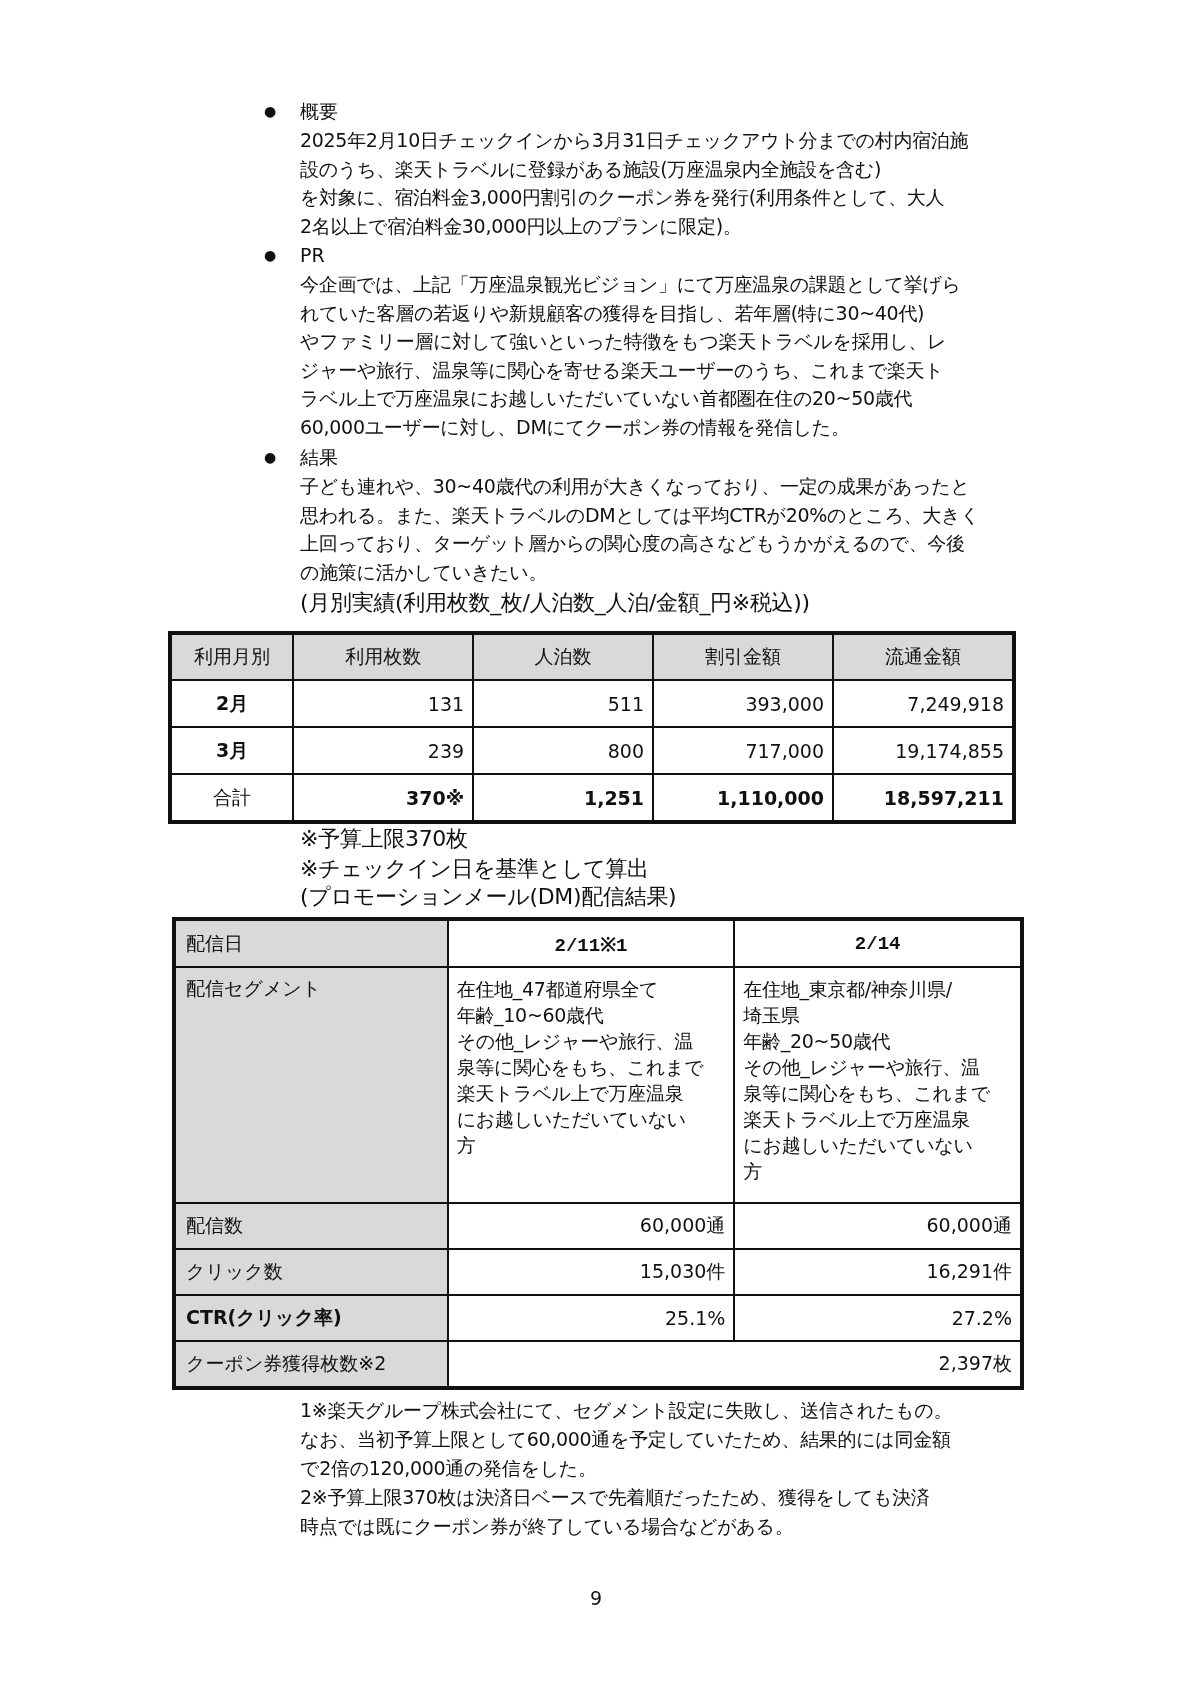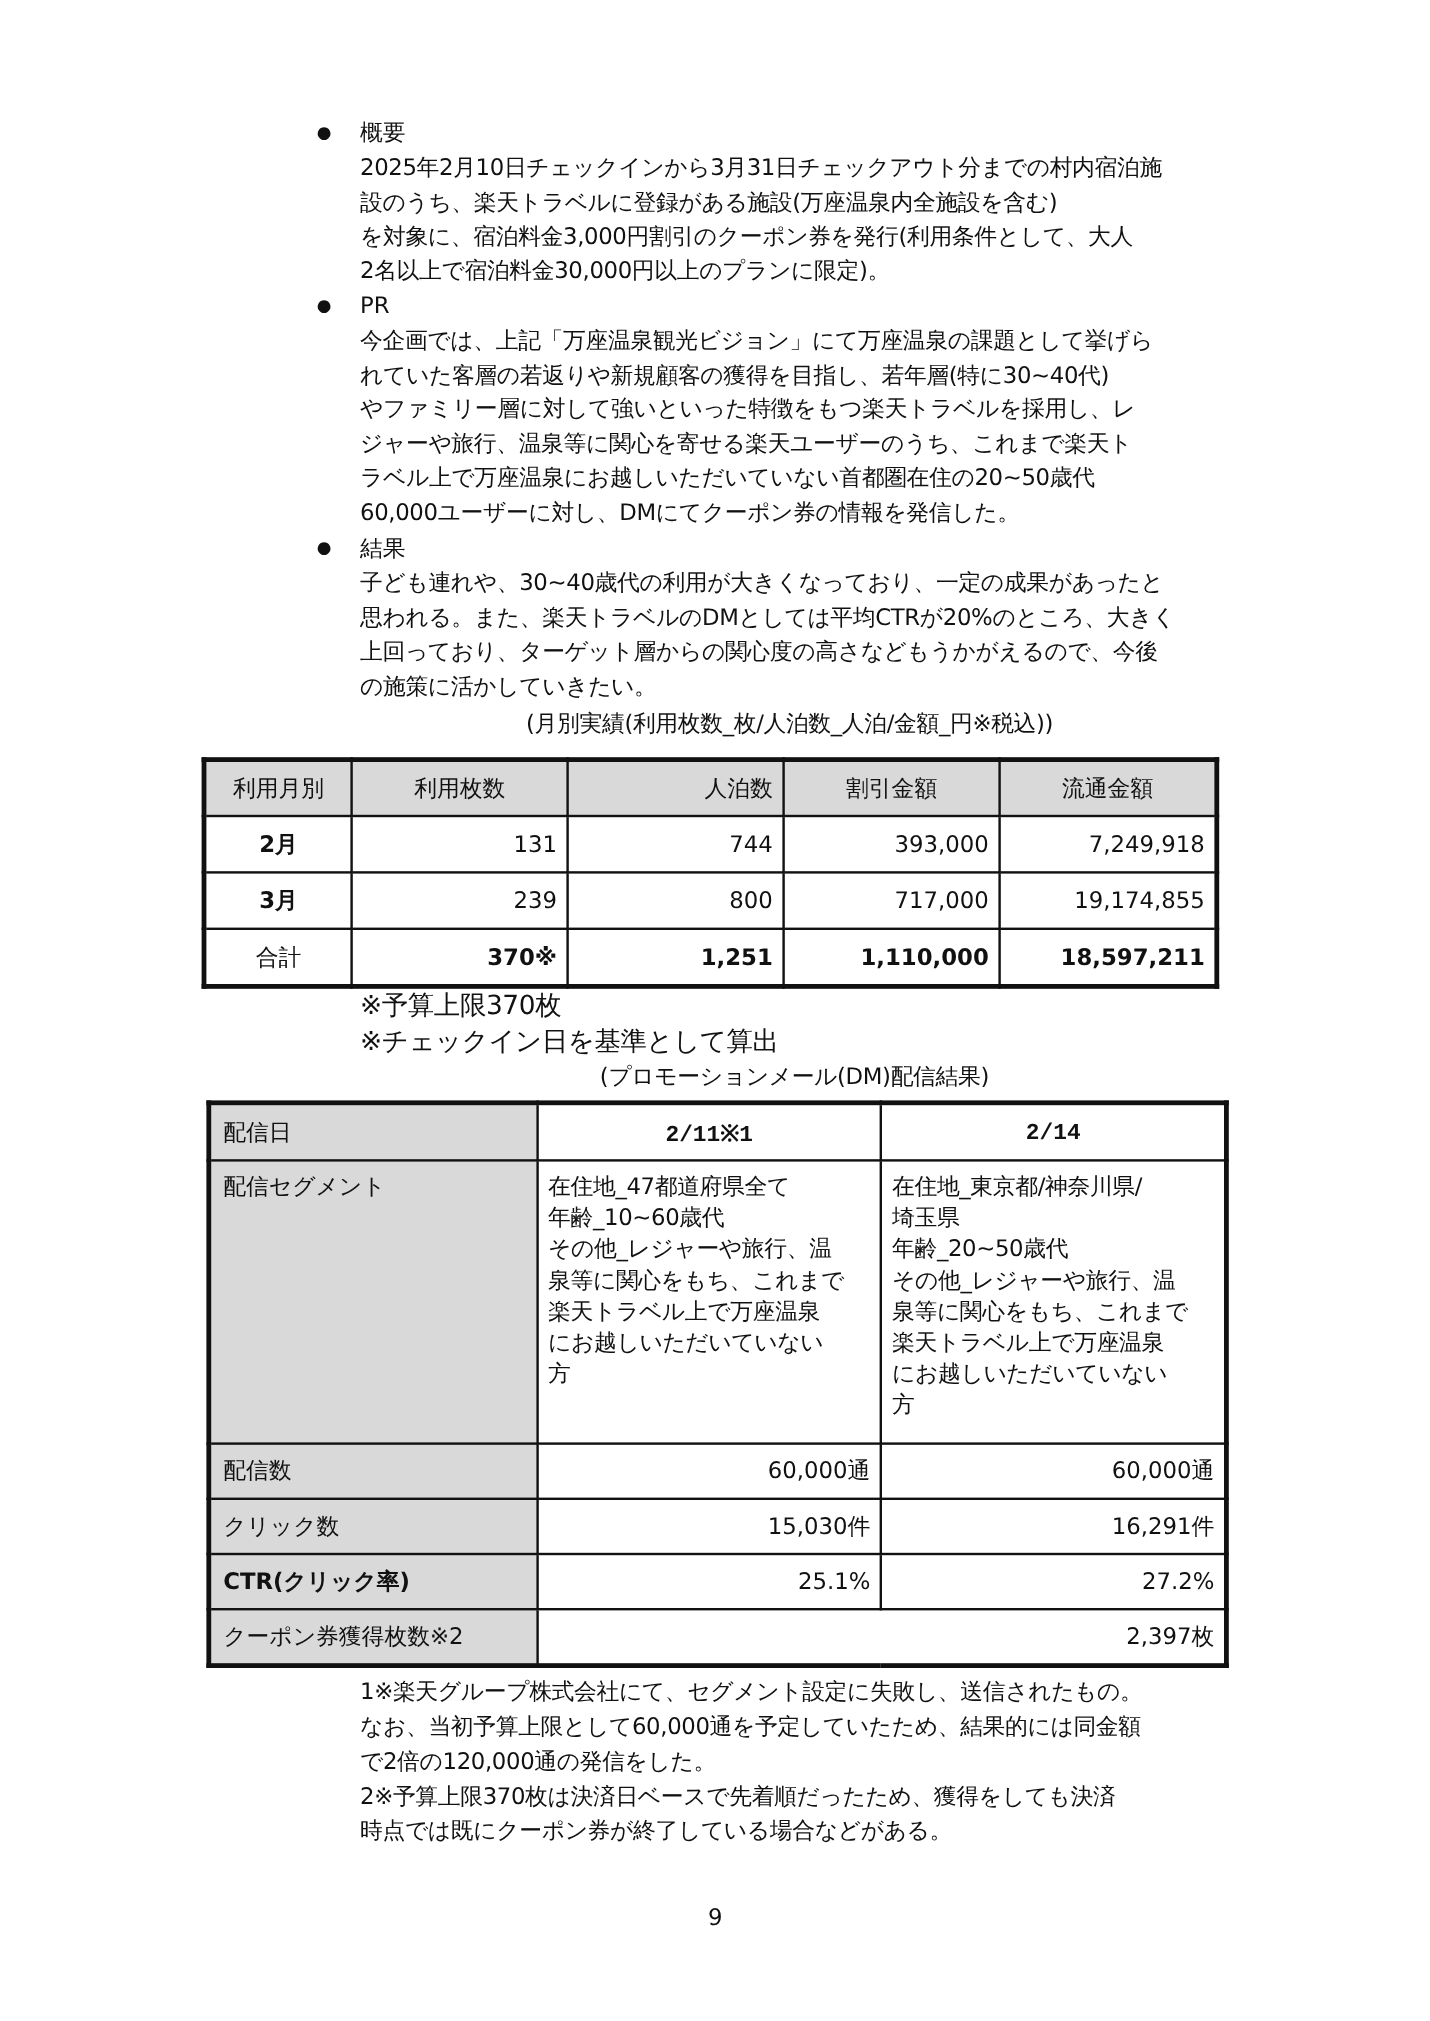--- a/index.html
+++ b/index.html
@@ -7,21 +7,21 @@
     width: 1192px; height: 1684px; position: relative; overflow: hidden;
     font-family: "DejaVu Sans", "Liberation Sans", sans-serif;
     color: #111111;
   }
   .page { position: absolute; left: 0; top: 0; width: 1192px; height: 1684px; }
   .section { position: absolute; left: 264px; width: 780px; }
   .bullet-row { position: relative; height: 30px; font-size: 19px; line-height: 30px; }
   .bullet { position: absolute; left: 0; top: 0; font-size: 14px; }
   .bullet-title { position: absolute; left: 36px; top: 0; }
   .para { margin-left: 36px; font-size: 19px; line-height: 28.5px; white-space: pre-line; letter-spacing: -0.3px; }
-  .caption { position: absolute; font-size: 19px; line-height: 28px; text-align: center; letter-spacing: -0.3px; }
+  .caption { position: absolute; font-size: 22px; line-height: 28px; text-align: left; letter-spacing: -0.3px; }
 
   table { border-collapse: collapse; position: absolute; }
   td { font-size: 19px; padding: 0 8px; }
 
   #t1 { left: 168px; top: 631px; width: 848px; border: 4px solid #111; }
   #t1 td { border: 2px solid #111; height: 45px; }
   #t1 .hdr td { background: #d9d9d9; text-align: center; height: 44px; }
   #t1 .num { text-align: right; }
   #t1 .mon { text-align: center; font-weight: bold; }
   #t1 .bold { font-weight: bold; }
@@ -84,28 +84,28 @@
 の施策に活かしていきたい。</div>
   </div>
 
   <div class="caption" style="left:300px; top:589px; width:716px;">(月別実績(利用枚数_枚/人泊数_人泊/金額_円※税込))</div>
 
   <table id="t1">
     <tbody>
         <tr class="hdr">
       <td style="width:96px;">利用月別</td>
       <td style="width:150px;">利用枚数</td>
-      <td style="width:150px;text-align:right;">人泊数</td>
+      <td style="width:150px;">人泊数</td>
       <td style="width:150px;">割引金額</td>
       <td style="width:150px;">流通金額</td>
     </tr>
     <tr>
       <td class="mon">2月</td>
       <td class="num">131</td>
-      <td class="num">744</td>
+      <td class="num">511</td>
       <td class="num">393,000</td>
       <td class="num">7,249,918</td>
     </tr>
     <tr>
       <td class="mon">3月</td>
       <td class="num">239</td>
       <td class="num">800</td>
       <td class="num">717,000</td>
       <td class="num">19,174,855</td>
     </tr>

